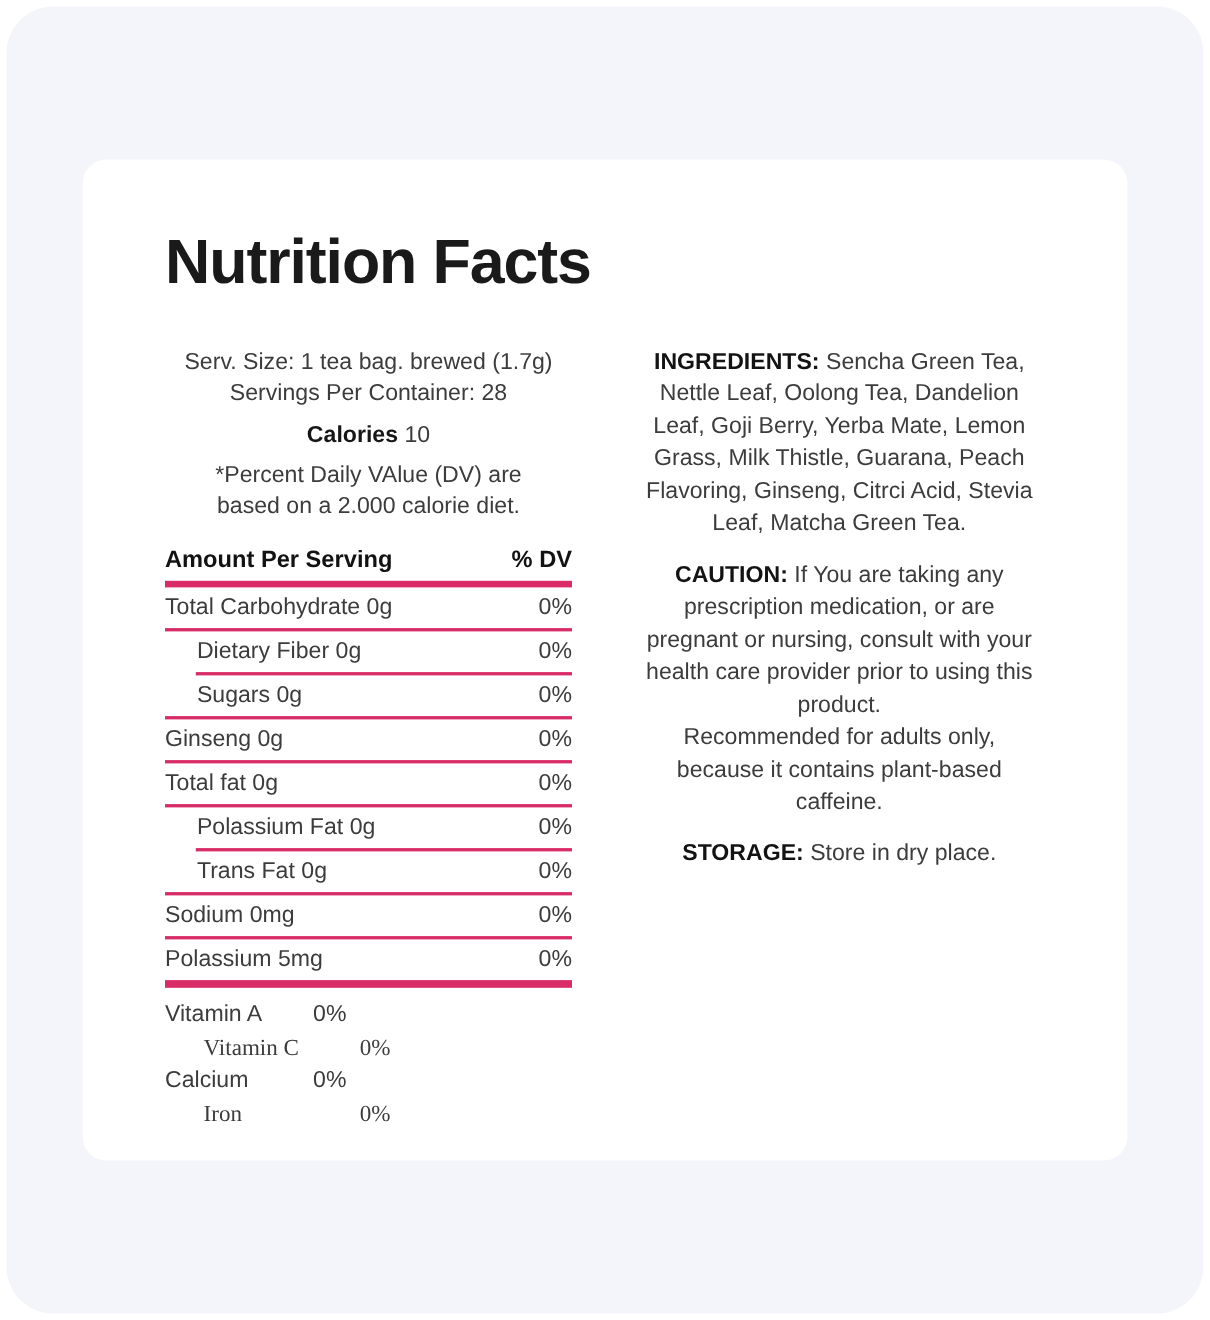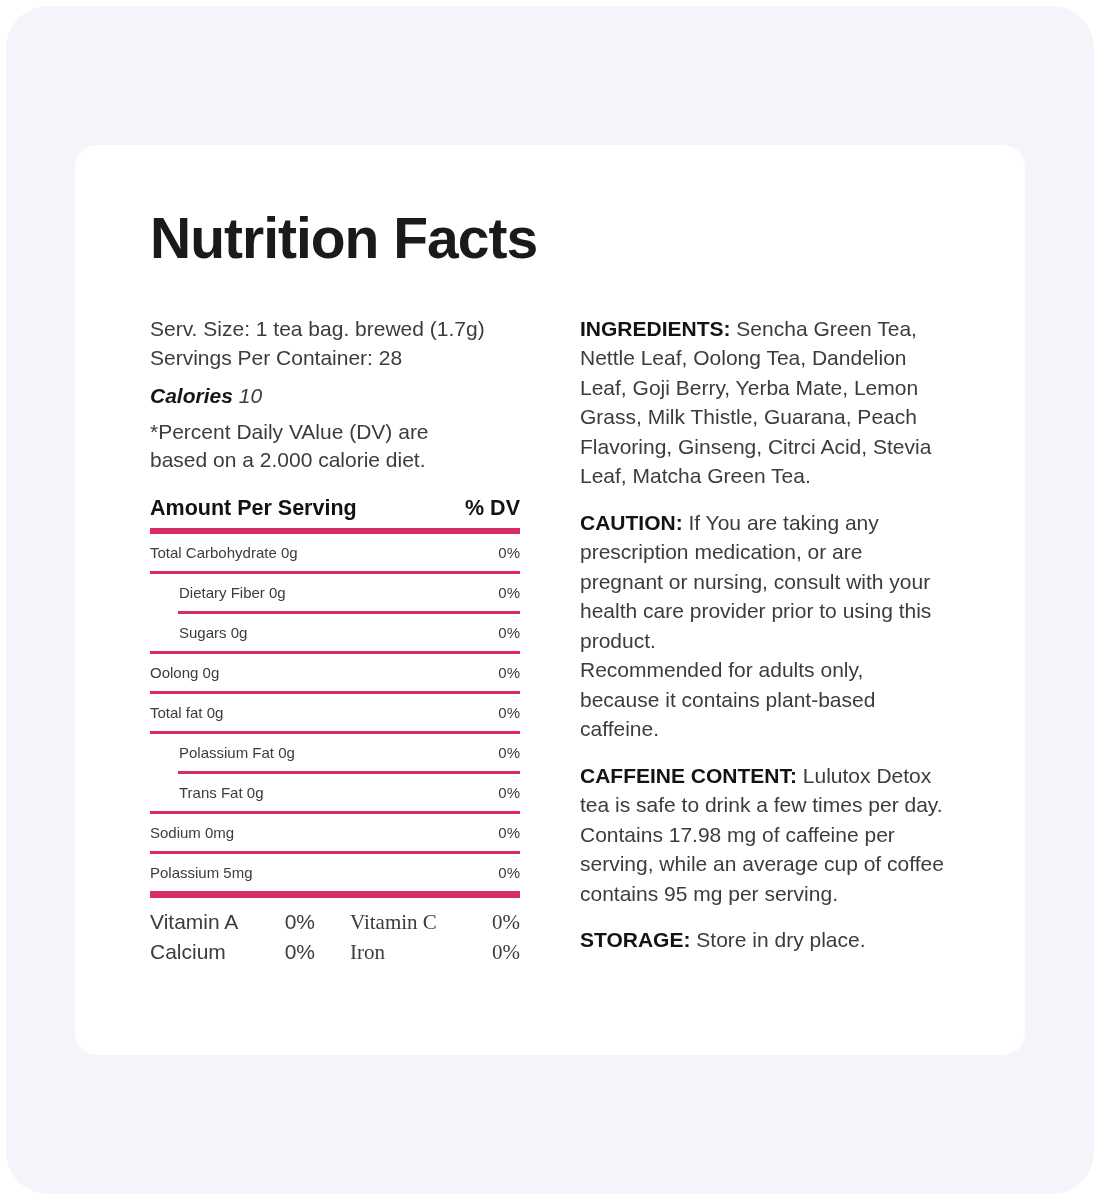--- a/index.html
+++ b/index.html
@@ -31,49 +31,49 @@
     padding: 62px 0 0 75px;
   }
   h1.title {
     margin: 0;
     font-size: 57px;
     line-height: 1.1;
     font-weight: 800;
     letter-spacing: -1px;
     color: var(--heading);
   }
-  .cols { display: flex; margin-top: 44px; }
+  .cols { display: flex; margin-top: 44px; text-align: center; }
   .left-col { width: 370px; flex: none; }
   .right-col { width: 390px; flex: none; margin-left: 48px; }
 
   .serv { margin: 0; font-size: 21px; line-height: 29px; color: var(--text); }
-  .calories { margin: 9px 0 0; font-size: 21px; line-height: 29px; color: var(--text); font-style: italic; }
+  .calories { margin: 9px 0 0; font-size: 21px; line-height: 29px; color: var(--text); }
   .calories b { font-weight: 700; color: #161616; }
   .dv-note { margin: 8px 0 0; font-size: 21px; line-height: 28px; color: var(--text); white-space: pre-line; }
 
   .t-header {
     margin-top: 22px;
     display: flex; justify-content: space-between;
     font-size: 21.5px; font-weight: 700; color: #121212;
     padding-bottom: 7px;
     border-bottom: 6px solid var(--accent);
     gap: 40px;
   }
   .t-row {
     display: flex; justify-content: space-between; align-items: center;
     height: 37px;
-    font-size: 15px; color: var(--text); gap: 23px;
+    font-size: 21px; color: var(--text); gap: 23px;
   }
   .t-row.indent .t-label { padding-left: 29px; }
   .divider { height: 3px; background: var(--accent); }
   .divider.indent { margin-left: 28px; }
   .divider.thick { height: 7px; }
 
   .vitamins { padding-top: 9px; }
-  .v-row { display: flex; font-size: 21px; line-height: 30px; color: var(--text); }
+  .v-row { display: flex; font-size: 21px; line-height: 30px; color: var(--text); flex-direction: column; }
   .v-pair { display: flex; justify-content: space-between; }
   .v-pair.first { width: 165px; }
   .v-pair.second { width: 170px; margin-left: 35px; font-family: Liberation Serif, serif; }
 
   .info-p { margin: 0 12px 17px; font-size: 21px; line-height: 29.5px; color: var(--text); }
   .info-label { font-weight: 800; color: #131313; }
   .info-text { white-space: pre-line; }
 </style>
 </head>
 <body>
@@ -104,21 +104,21 @@
               <span class="t-label">Dietary Fiber 0g</span>
               <span class="t-value">0%</span>
             </div>
             <div class="divider indent"></div>
             <div class="t-row indent">
               <span class="t-label">Sugars 0g</span>
               <span class="t-value">0%</span>
             </div>
             <div class="divider full"></div>
             <div class="t-row">
-              <span class="t-label">Oolong 0g</span>
+              <span class="t-label">Ginseng 0g</span>
               <span class="t-value">0%</span>
             </div>
             <div class="divider full"></div>
             <div class="t-row">
               <span class="t-label">Total fat 0g</span>
               <span class="t-value">0%</span>
             </div>
             <div class="divider full"></div>
             <div class="t-row indent">
               <span class="t-label">Polassium Fat 0g</span>
@@ -162,19 +162,18 @@
                 <span>0%</span>
               </div>
             </div>
           </div>
       </div>
 
       <div class="right-col" id="info-sections">
           <p class="info-p"><b class="info-label">INGREDIENTS:</b><span class="info-text"> Sencha Green Tea, Nettle Leaf, Oolong Tea, Dandelion Leaf, Goji Berry, Yerba Mate, Lemon Grass, Milk Thistle, Guarana, Peach Flavoring, Ginseng, Citrci Acid, Stevia Leaf, Matcha Green Tea.</span></p>
           <p class="info-p"><b class="info-label">CAUTION:</b><span class="info-text"> If You are taking any prescription medication, or are pregnant or nursing, consult with your health care provider prior to using this product.
 Recommended for adults only, because it contains plant-based caffeine.</span></p>
-          <p class="info-p"><b class="info-label">CAFFEINE CONTENT:</b><span class="info-text"> Lulutox Detox tea is safe to drink a few times per day. Contains 17.98 mg of caffeine per serving, while an average cup of coffee contains 95 mg per serving.</span></p>
           <p class="info-p"><b class="info-label">STORAGE:</b><span class="info-text"> Store in dry place.</span></p>
         </div>
 
     </div>
   </div>
 </div>
 
 </body></html>

